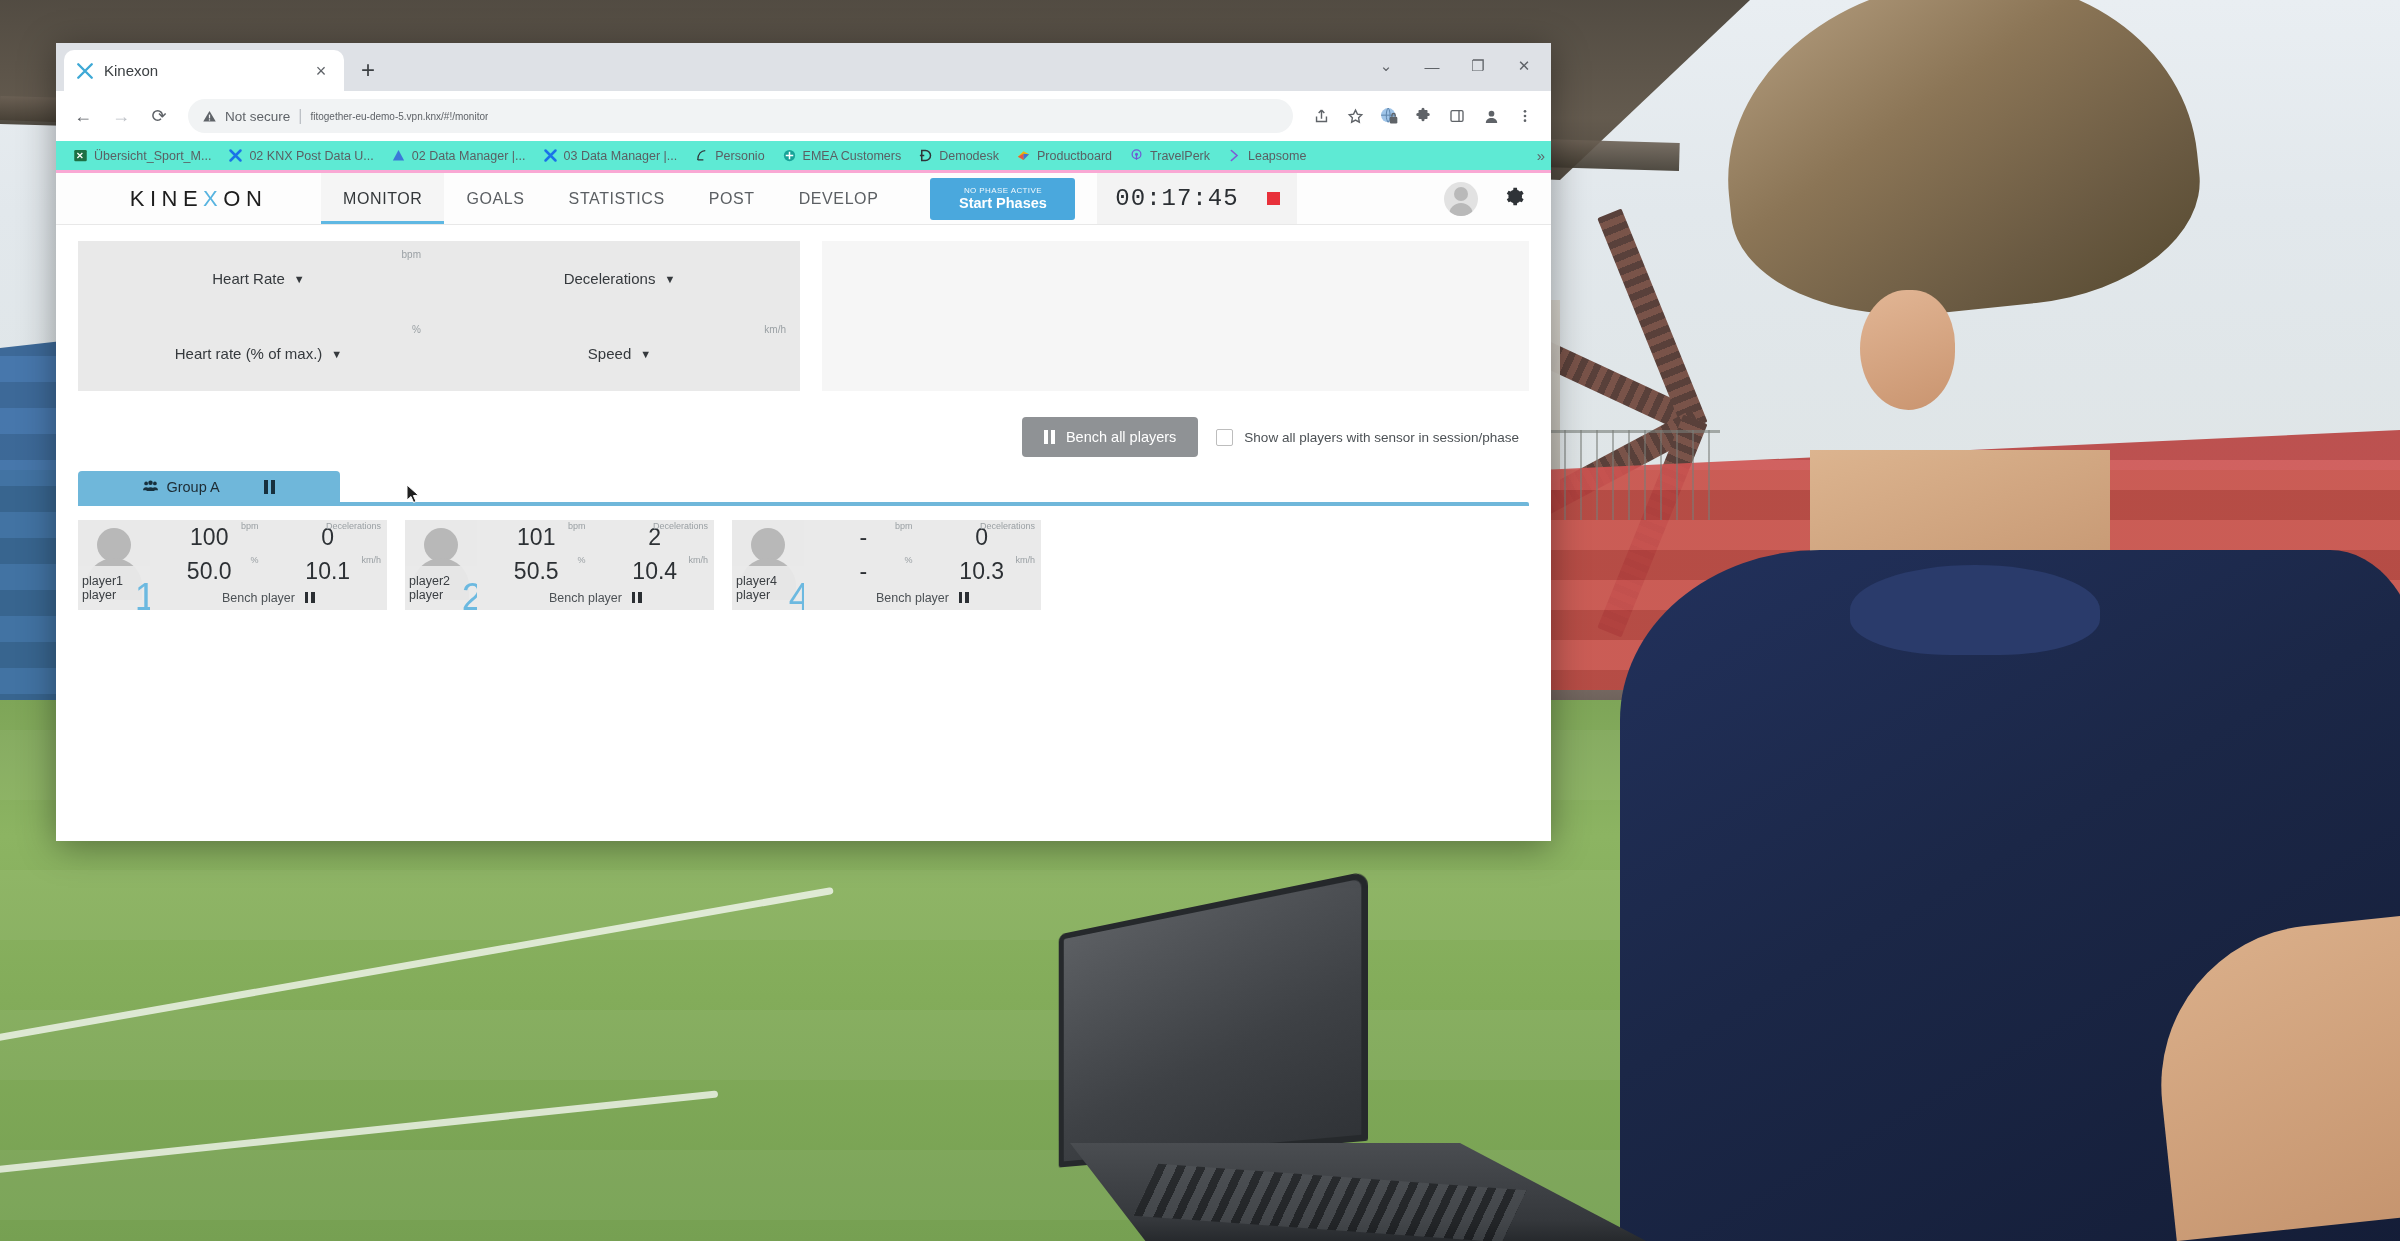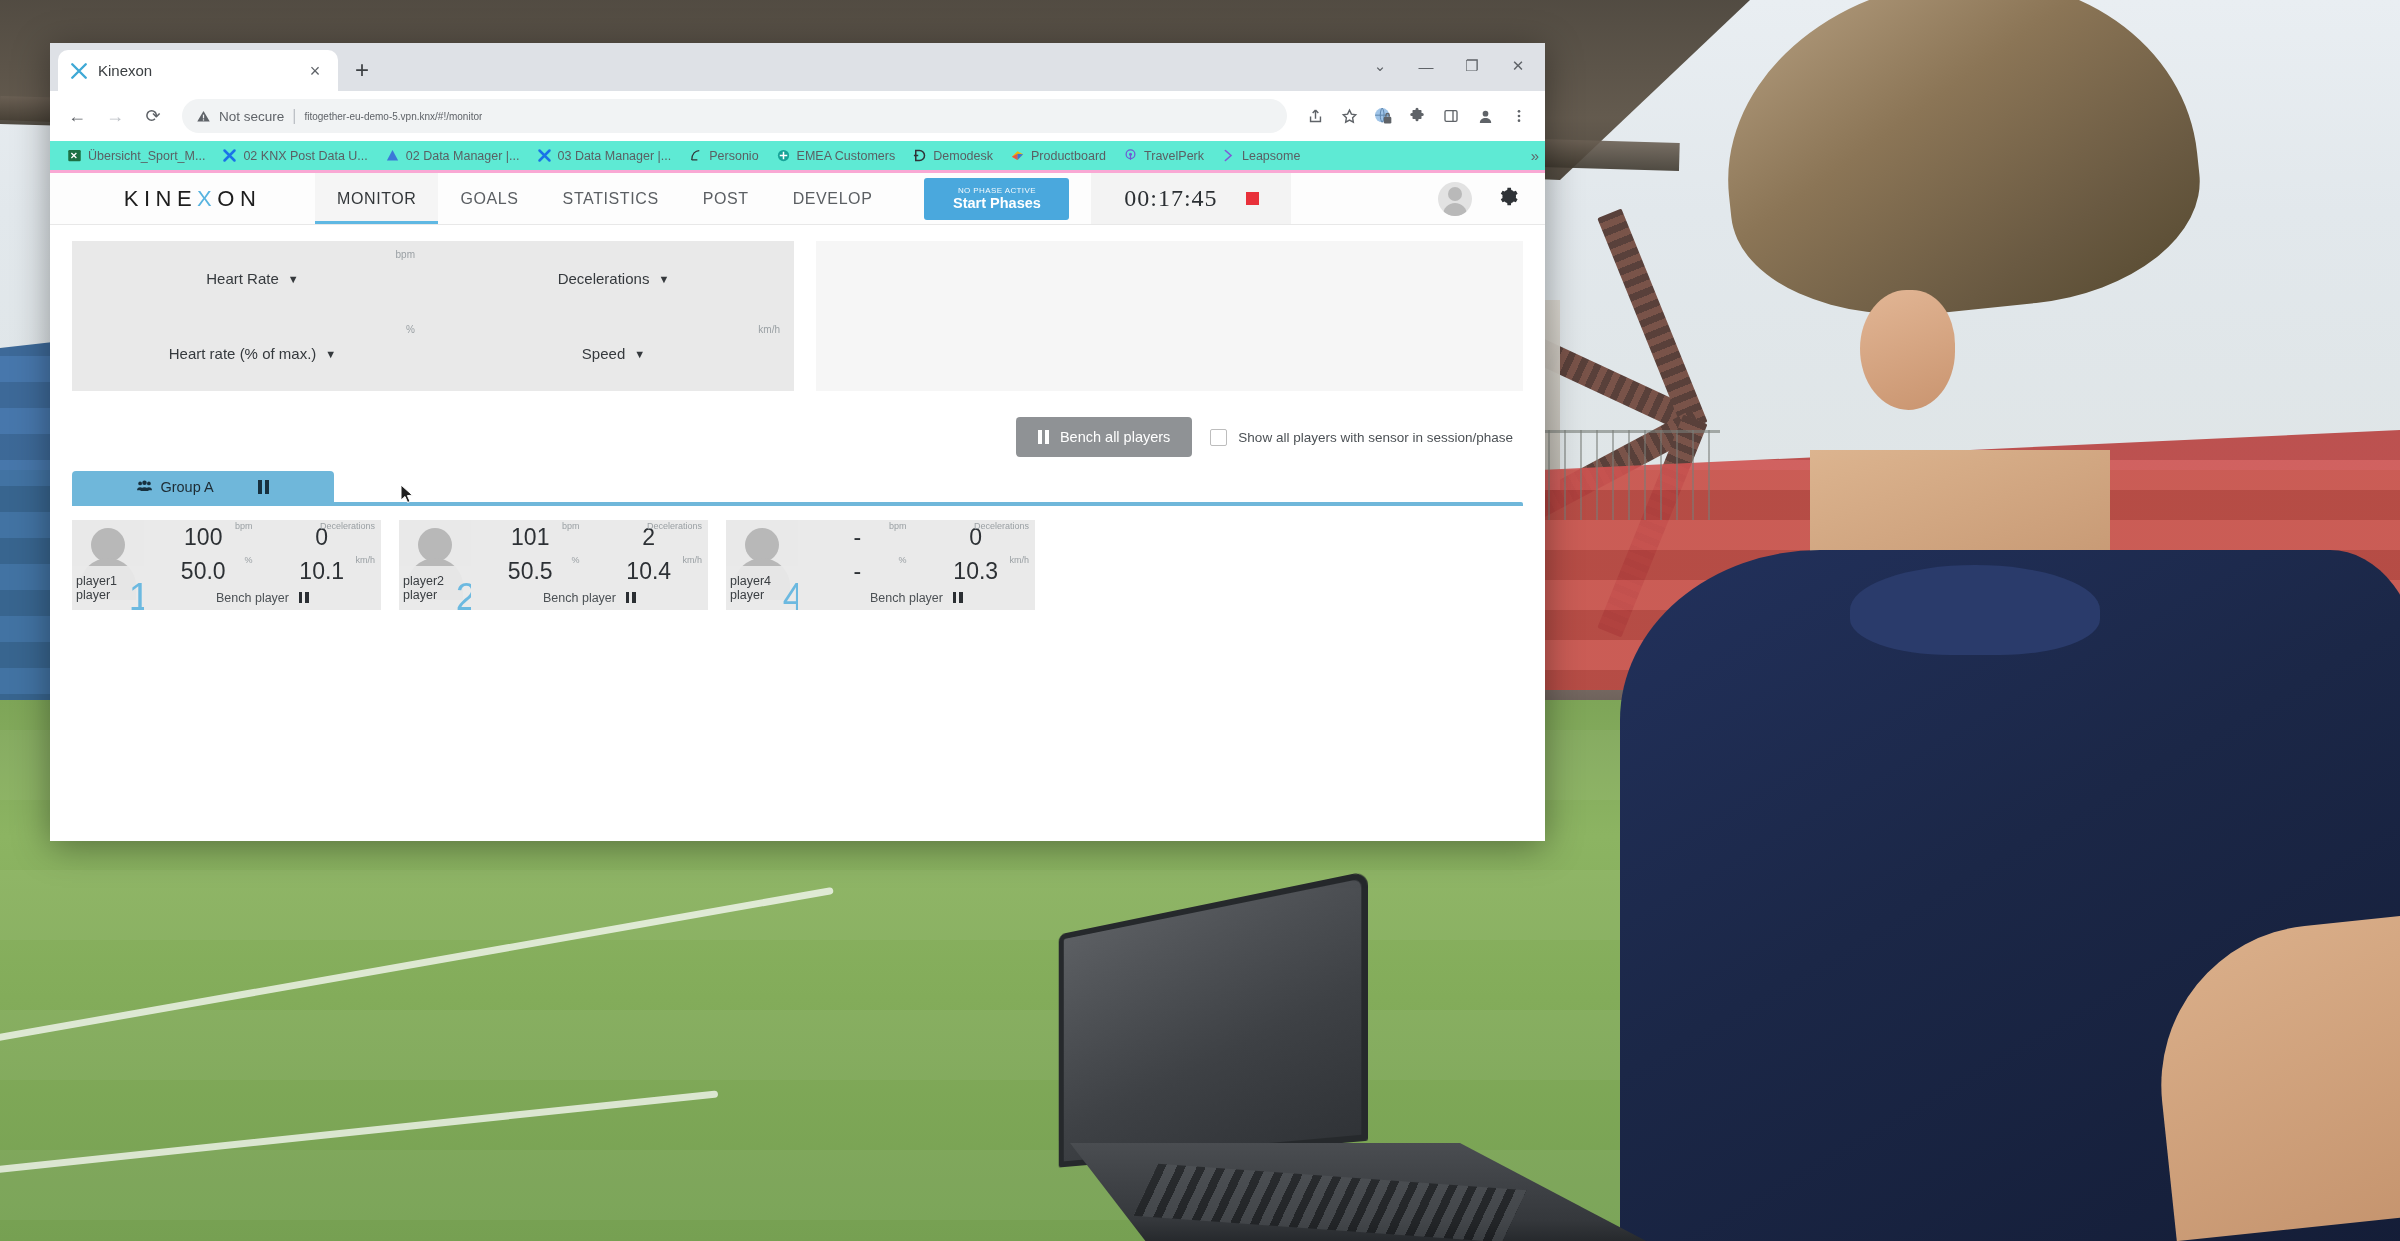--- a/index.html
+++ b/index.html
@@ -145,21 +145,21 @@
     clip-path: polygon(40px 0, 430px 0, 620px 100px, 120px 104px);
   }
   .lap-keys {
     position: absolute; left: 110px; top: 272px; width: 380px; height: 52px;
     background: repeating-linear-gradient(90deg, rgba(20,22,24,.75) 0 9px, rgba(90,94,98,.5) 9px 20px);
     transform: skewX(-22deg) rotate(4deg); opacity: .75;
   }
 
   
   #browser {
-    position: absolute; left: 50px; top: 43px; width: 1495px; height: 798px;
+    position: absolute; left: 56px; top: 43px; width: 1495px; height: 798px;
     background: #fff;
     box-shadow: 0 6px 34px rgba(0,0,0,.38);
     overflow: hidden;
   }
 
   
   .tabstrip {
     height: 48px; background: #dee1e6; display: flex; align-items: flex-end;
     padding-left: 8px; position: relative;
   }
@@ -262,21 +262,21 @@
     display: flex; flex-direction: column; align-items: center; justify-content: center;
     cursor: pointer; line-height: 1.15;
   }
   .phasebtn .small { font-size: 8px; letter-spacing: .4px; opacity: .92; }
   .phasebtn .big { font-size: 14.5px; font-weight: 700; }
   .timerbox {
     margin-left: 22px; width: 200px; background: #f3f3f3;
     display: flex; align-items: center; justify-content: center; gap: 28px;
   }
   .timer {
-    font-family: Liberation Serif, serif; font-size: 24px;
+    font-family: Liberation Mono, monospace; font-size: 24px;
     letter-spacing: 1px; color: #2b2f33;
   }
   .recdot { width: 13px; height: 13px; background: #e8303a; }
   .headright {
     flex: 1; display: flex; align-items: center; justify-content: flex-end;
     gap: 26px; padding-right: 26px;
   }
   .avatar {
     width: 34px; height: 34px; border-radius: 50%; background: #e2e2e2;
     position: relative; overflow: hidden; cursor: pointer;

